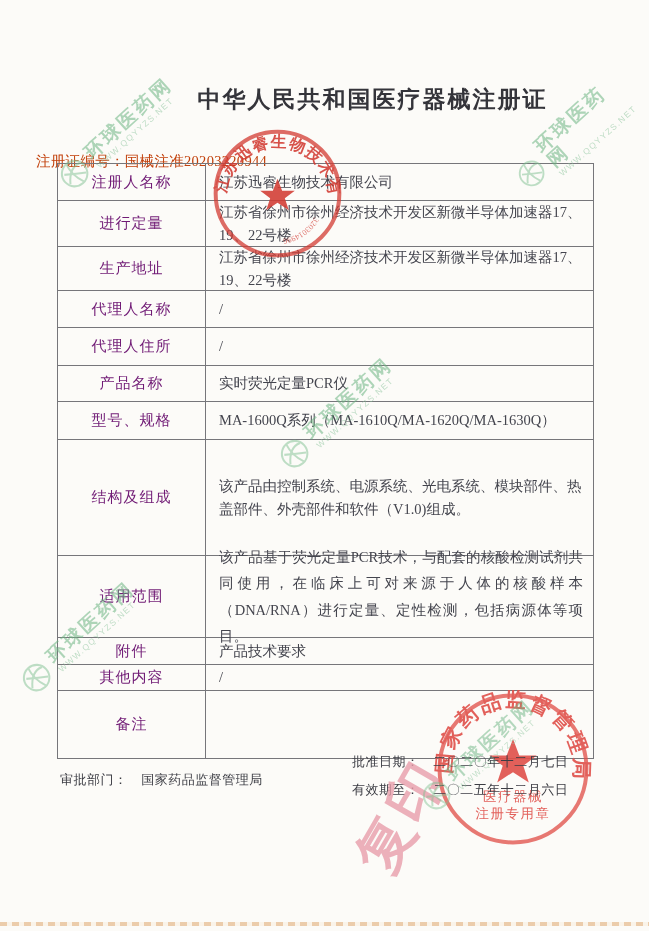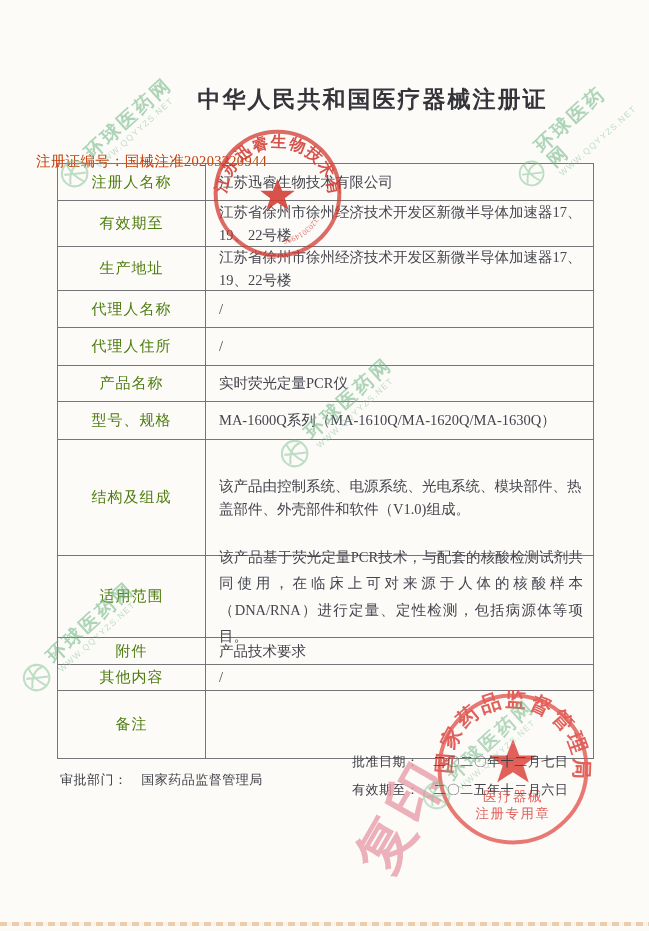--- a/index.html
+++ b/index.html
@@ -28,21 +28,21 @@
   .cert-table{
     position:absolute;left:57px;top:163px;width:537px;
     border:1px solid #76767a;box-sizing:border-box;
     background:transparent;
   }
   .trow{display:flex;border-bottom:1px solid #76767a;box-sizing:border-box;}
   .trow:last-child{border-bottom:none;}
   .tlabel{
     width:148px;flex:0 0 148px;
     display:flex;align-items:center;justify-content:center;
-    font-size:15px;letter-spacing:1px;color:#4d7c0f;
+    font-size:15px;letter-spacing:1px;color:#701a75;
     border-right:1px solid #76767a;box-sizing:border-box;
     text-align:left;
   }
   .tvalue{
     flex:1;display:flex;align-items:center;
     padding:3px 10px 3px 13px;
     font-size:14.5px;line-height:1.55;color:#44454e;
     box-sizing:border-box;
   }
   .h37{height:37px}.h46{height:46px}.h44{height:44px}.h38{height:38px}
@@ -110,21 +110,21 @@
   <div class="regno-line">
     <span>注册证编号：</span><span>国械注准20203220944</span>
   </div>
 
   <div class="cert-table">
     <div class="trow h37">
       <div class="tlabel">注册人名称</div>
       <div class="tvalue">江苏迅睿生物技术有限公司</div>
     </div>
     <div class="trow h46">
-      <div class="tlabel">有效期至</div>
+      <div class="tlabel">进行定量</div>
       <div class="tvalue">江苏省徐州市徐州经济技术开发区新微半导体加速器17、19、22号楼</div>
     </div>
     <div class="trow h44">
       <div class="tlabel">生产地址</div>
       <div class="tvalue">江苏省徐州市徐州经济技术开发区新微半导体加速器17、19、22号楼</div>
     </div>
     <div class="trow h37">
       <div class="tlabel">代理人名称</div>
       <div class="tvalue">/</div>
     </div>

